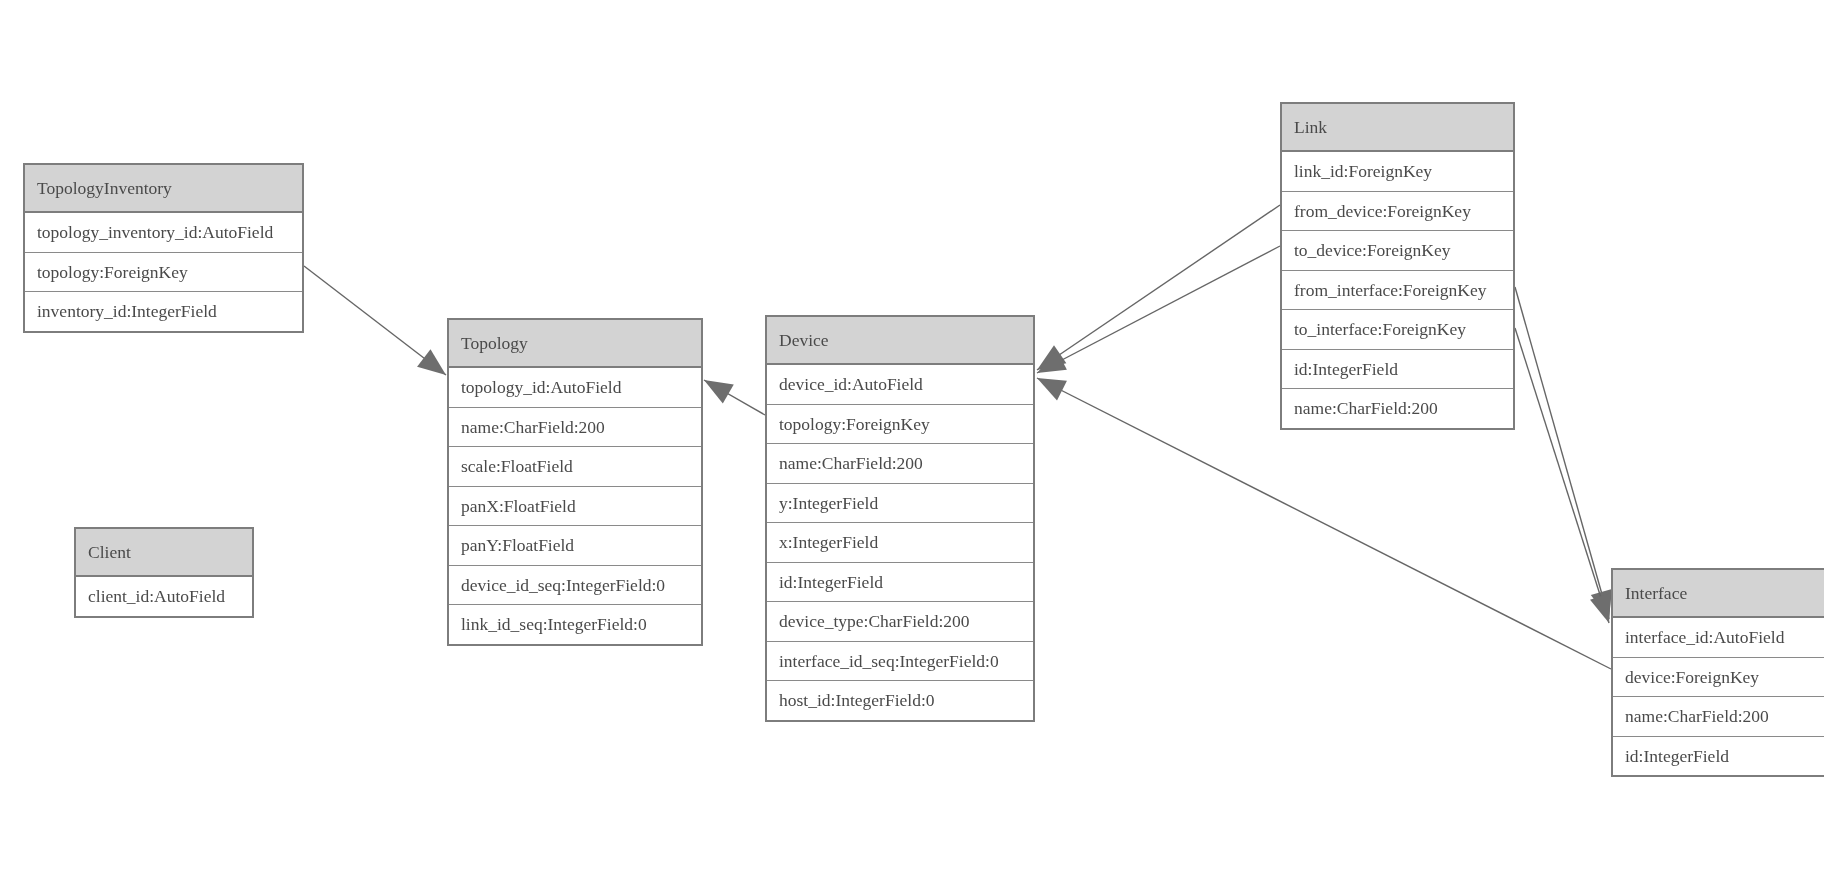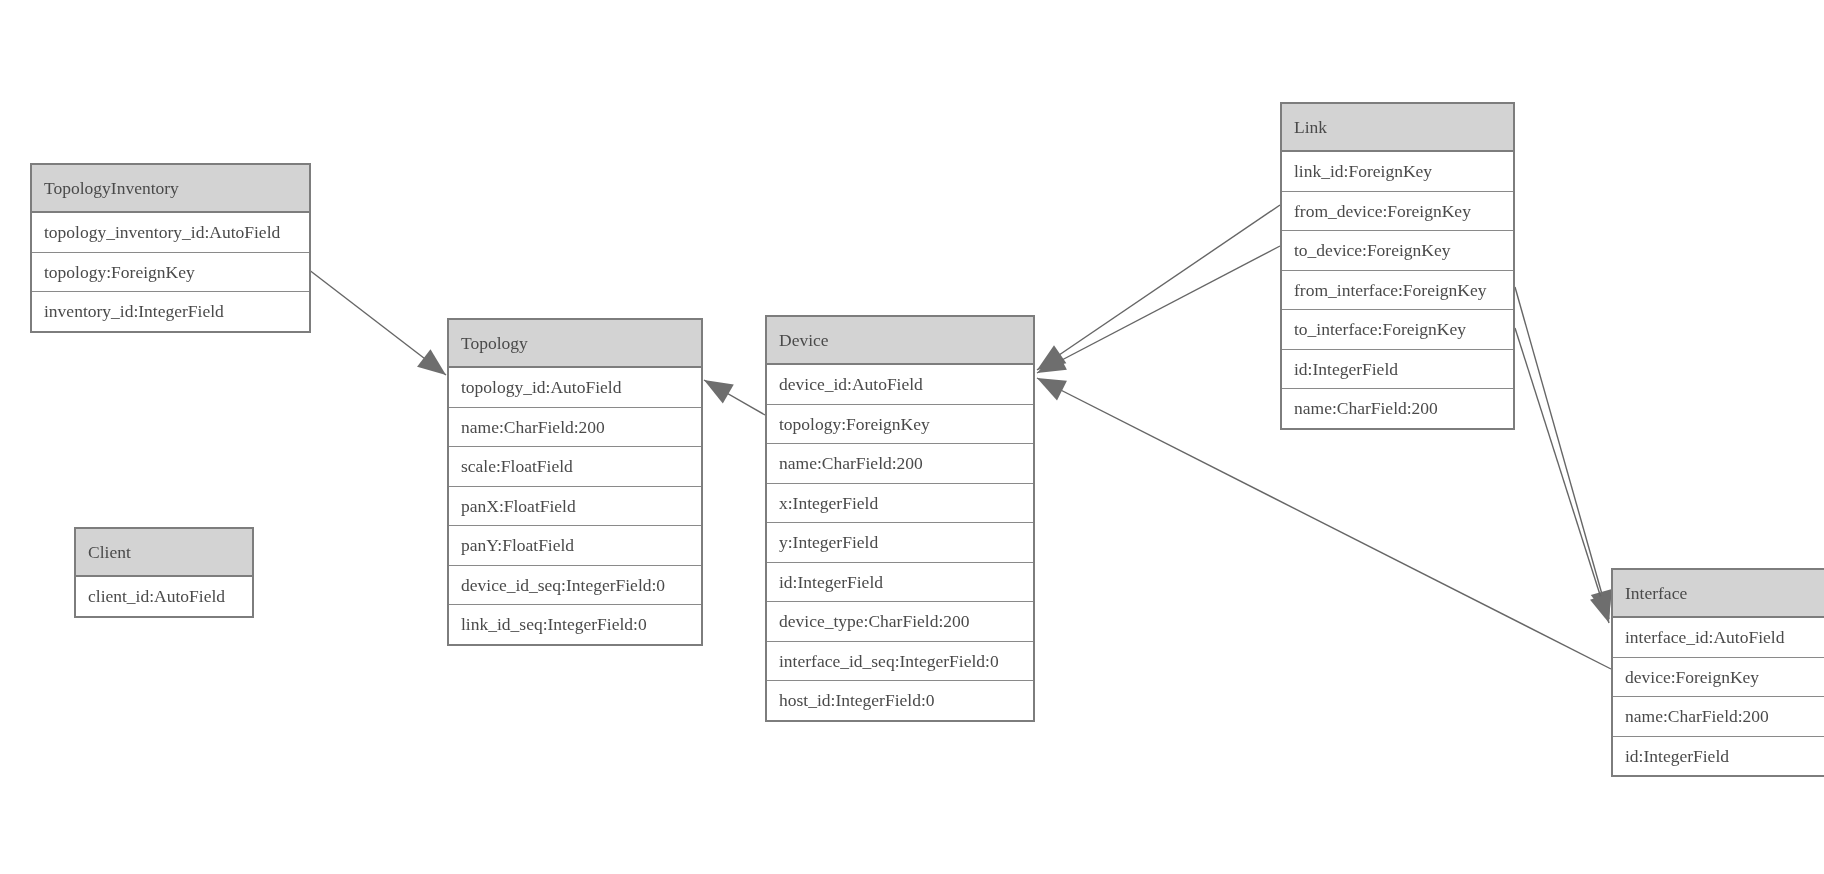--- a/index.html
+++ b/index.html
@@ -56,21 +56,21 @@
         <line x1="304" y1="266" x2="446" y2="375" class="edge" marker-end="url(#arrowhead)"></line>
         <line x1="765" y1="415" x2="704" y2="380" class="edge" marker-end="url(#arrowhead)"></line>
         <line x1="1280" y1="205" x2="1037" y2="370" class="edge" marker-end="url(#arrowhead)"></line>
         <line x1="1280" y1="246" x2="1037" y2="373" class="edge" marker-end="url(#arrowhead)"></line>
         <line x1="1611" y1="669" x2="1037" y2="378" class="edge" marker-end="url(#arrowhead)"></line>
         <line x1="1515" y1="287" x2="1609" y2="619" class="edge" marker-end="url(#arrowhead)"></line>
         <line x1="1515" y1="328" x2="1609" y2="623" class="edge" marker-end="url(#arrowhead)"></line>
       </g>
   </svg>
 
-<div class="entity" style="left: 30px; top: 163px; width: 281px;">
+<div class="entity" style="left: 23px; top: 163px; width: 281px;">
       <div class="entity-header">TopologyInventory</div>
       <div class="entity-row">topology_inventory_id:AutoField</div>
       <div class="entity-row">topology:ForeignKey</div>
       <div class="entity-row">inventory_id:IntegerField</div>
     </div>
     <div class="entity" style="left: 447px; top: 318px; width: 256px;">
       <div class="entity-header">Topology</div>
       <div class="entity-row">topology_id:AutoField</div>
       <div class="entity-row">name:CharField:200</div>
       <div class="entity-row">scale:FloatField</div>
@@ -81,22 +81,22 @@
     </div>
     <div class="entity" style="left: 74px; top: 527px; width: 180px;">
       <div class="entity-header">Client</div>
       <div class="entity-row">client_id:AutoField</div>
     </div>
     <div class="entity" style="left: 765px; top: 315px; width: 270px;">
       <div class="entity-header">Device</div>
       <div class="entity-row">device_id:AutoField</div>
       <div class="entity-row">topology:ForeignKey</div>
       <div class="entity-row">name:CharField:200</div>
+      <div class="entity-row">y:IntegerField</div>
       <div class="entity-row">x:IntegerField</div>
-      <div class="entity-row">y:IntegerField</div>
       <div class="entity-row">id:IntegerField</div>
       <div class="entity-row">device_type:CharField:200</div>
       <div class="entity-row">interface_id_seq:IntegerField:0</div>
       <div class="entity-row">host_id:IntegerField:0</div>
     </div>
     <div class="entity" style="left: 1280px; top: 102px; width: 235px;">
       <div class="entity-header">Link</div>
       <div class="entity-row">link_id:ForeignKey</div>
       <div class="entity-row">from_device:ForeignKey</div>
       <div class="entity-row">to_device:ForeignKey</div>

